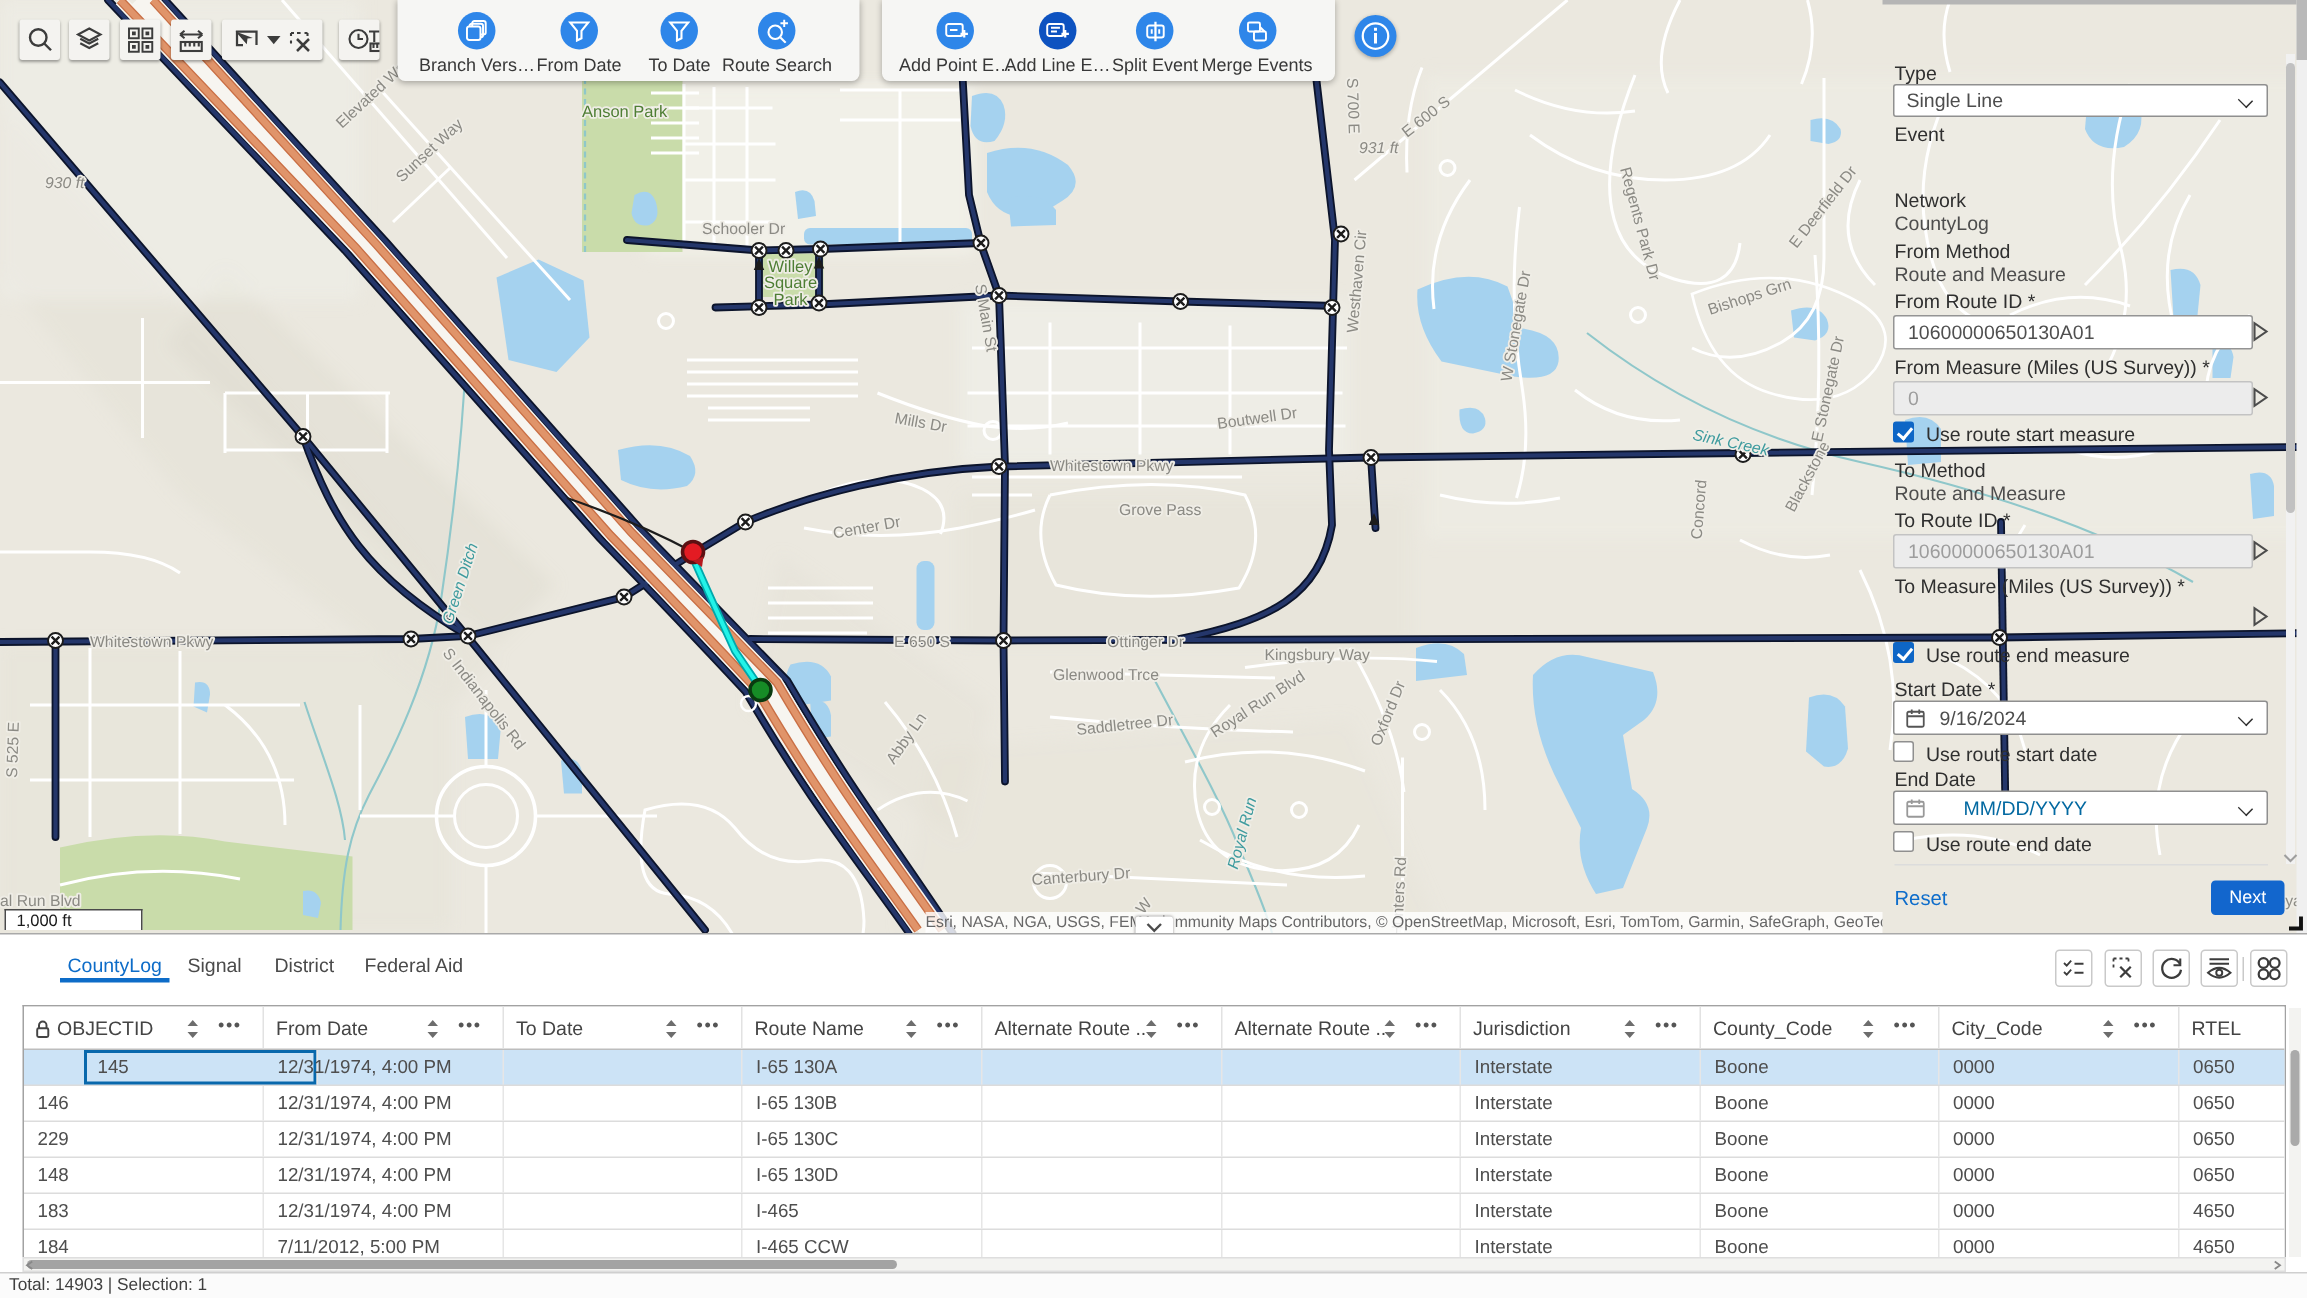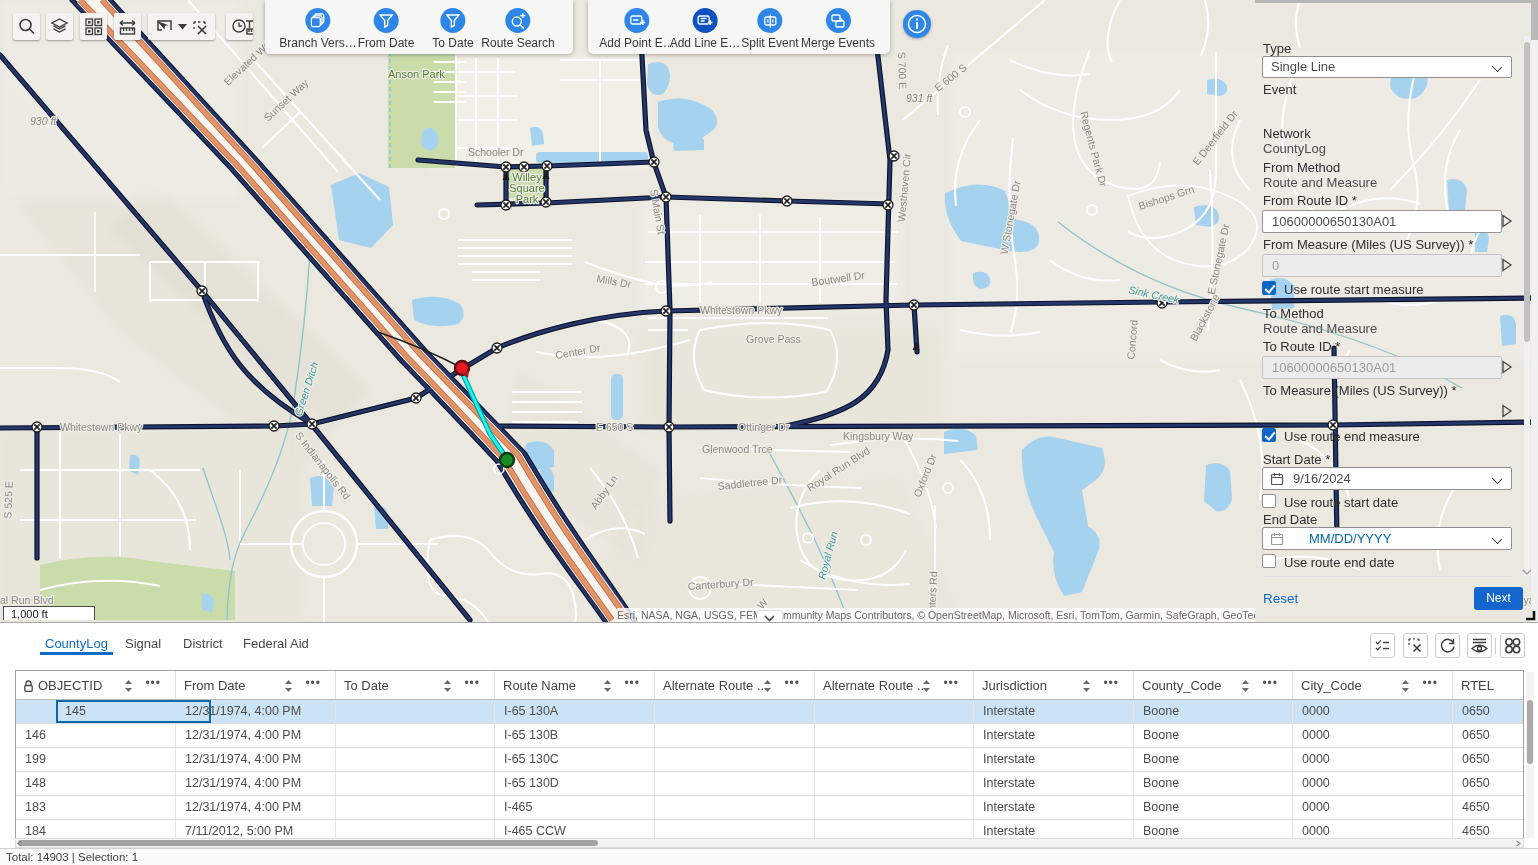--- a/index.html
+++ b/index.html
@@ -653,21 +653,21 @@
           <div class="cell" style="left:320px;width:159px;"></div>
           <div class="cell" style="left:479px;width:160px;">I-65 130B</div>
           <div class="cell" style="left:639px;width:160px;"></div>
           <div class="cell" style="left:799px;width:159px;"></div>
           <div class="cell" style="left:958px;width:160px;">Interstate</div>
           <div class="cell" style="left:1118px;width:159px;">Boone</div>
           <div class="cell" style="left:1277px;width:160px;">0000</div>
           <div class="cell" style="left:1437px;width:71px;">0650</div>
         </div>
         <div style="position:absolute;left:0;top:48px;width:1508px;height:24px;background:#fff;border-bottom:1px solid #dcdcdc">
-          <div class="cell" style="left:0px;width:160px;">199</div>
+          <div class="cell" style="left:0px;width:160px;">229</div>
           <div class="cell" style="left:160px;width:160px;">12/31/1974, 4:00 PM</div>
           <div class="cell" style="left:320px;width:159px;"></div>
           <div class="cell" style="left:479px;width:160px;">I-65 130C</div>
           <div class="cell" style="left:639px;width:160px;"></div>
           <div class="cell" style="left:799px;width:159px;"></div>
           <div class="cell" style="left:958px;width:160px;">Interstate</div>
           <div class="cell" style="left:1118px;width:159px;">Boone</div>
           <div class="cell" style="left:1277px;width:160px;">0000</div>
           <div class="cell" style="left:1437px;width:71px;">0650</div>
         </div>

